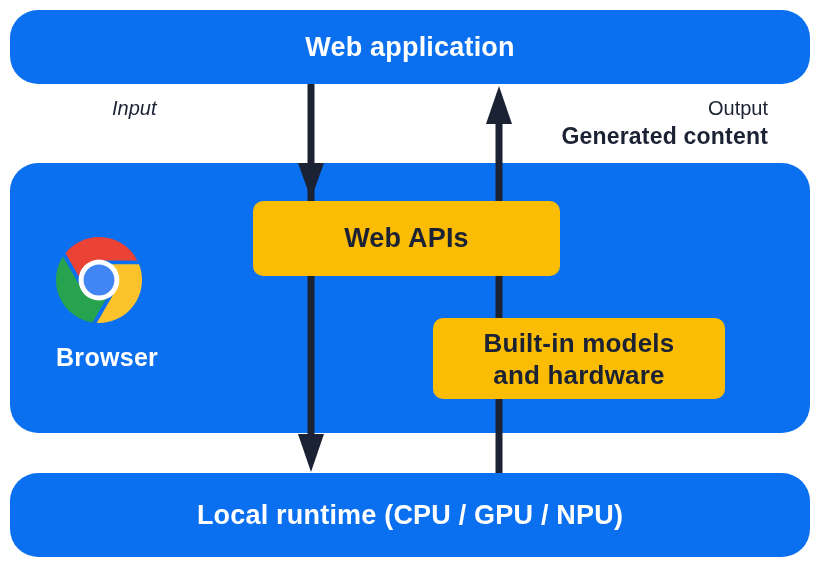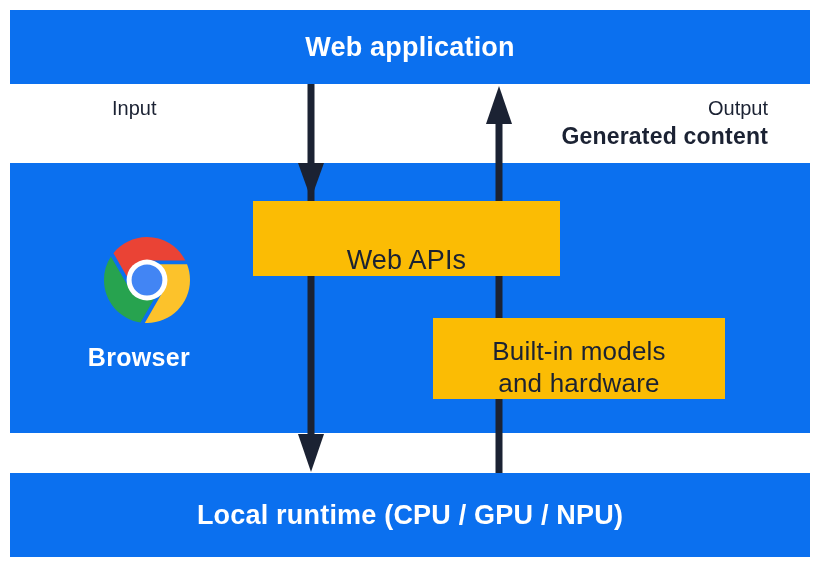--- a/index.html
+++ b/index.html
@@ -14,41 +14,42 @@
   html,body{margin:0;padding:0;background:#fff;}
   .canvas{
     position:relative;width:820px;height:566px;background:#fff;overflow:hidden;
     font-family:"Liberation Sans","DejaVu Sans",sans-serif;
   }
   .bar{
     position:absolute;left:10px;width:800px;background:var(--blue);
     display:flex;align-items:center;justify-content:center;
     color:#fff;font-weight:bold;font-size:27px;z-index:1;
     letter-spacing:.2px;
+    border-radius:28px;
   }
   .top-bar{top:10px;height:74px;}
   .mid-section{top:163px;height:270px;}
   .bottom-bar{top:473px;height:84px;}
   .io{position:absolute;top:96px;color:var(--navy);z-index:2;}
-  .input-block{left:112px;text-align:left;}
+  .input-block{left:112px;text-align:left;font-style:italic;}
   .output-block{right:52px;text-align:right;}
   .io-title{font-size:20px;line-height:24px;font-weight:400;}
   .io-value{font-size:23px;line-height:28px;font-weight:bold;margin-top:2px;letter-spacing:.2px;}
   .arrows{position:absolute;left:0;top:0;width:820px;height:566px;z-index:2;pointer-events:none;}
   .arrow-fill{fill:var(--navy);}
   .yellow-box{
     position:absolute;background:var(--yellow);color:var(--navy);
-    display:flex;flex-direction:column;align-items:center;justify-content:flex-end;
-    font-weight:normal;z-index:3;text-align:center;letter-spacing:.2px;
+    display:flex;flex-direction:column;align-items:center;justify-content:center;
+    font-weight:bold;z-index:3;text-align:center;letter-spacing:.2px;border-radius:10px;
   }
   .web-apis{left:253px;top:201px;width:307px;height:75px;font-size:27px;}
   .builtin{left:433px;top:318px;width:292px;height:81px;font-size:26px;line-height:32px;}
   .browser-badge{
     position:absolute;left:56px;top:237px;width:134px;z-index:3;
-    display:flex;flex-direction:column;align-items:flex-end;
+    display:flex;flex-direction:column;align-items:flex-start;
   }
   .chrome-icon{width:86px;height:86px;display:block;}
   .browser-label{margin-top:20px;color:#fff;font-weight:bold;font-size:25px;letter-spacing:.3px;}
 </style>
 </head>
 <body>
 
 <div class="canvas">
 
   <div class="bar top-bar">

